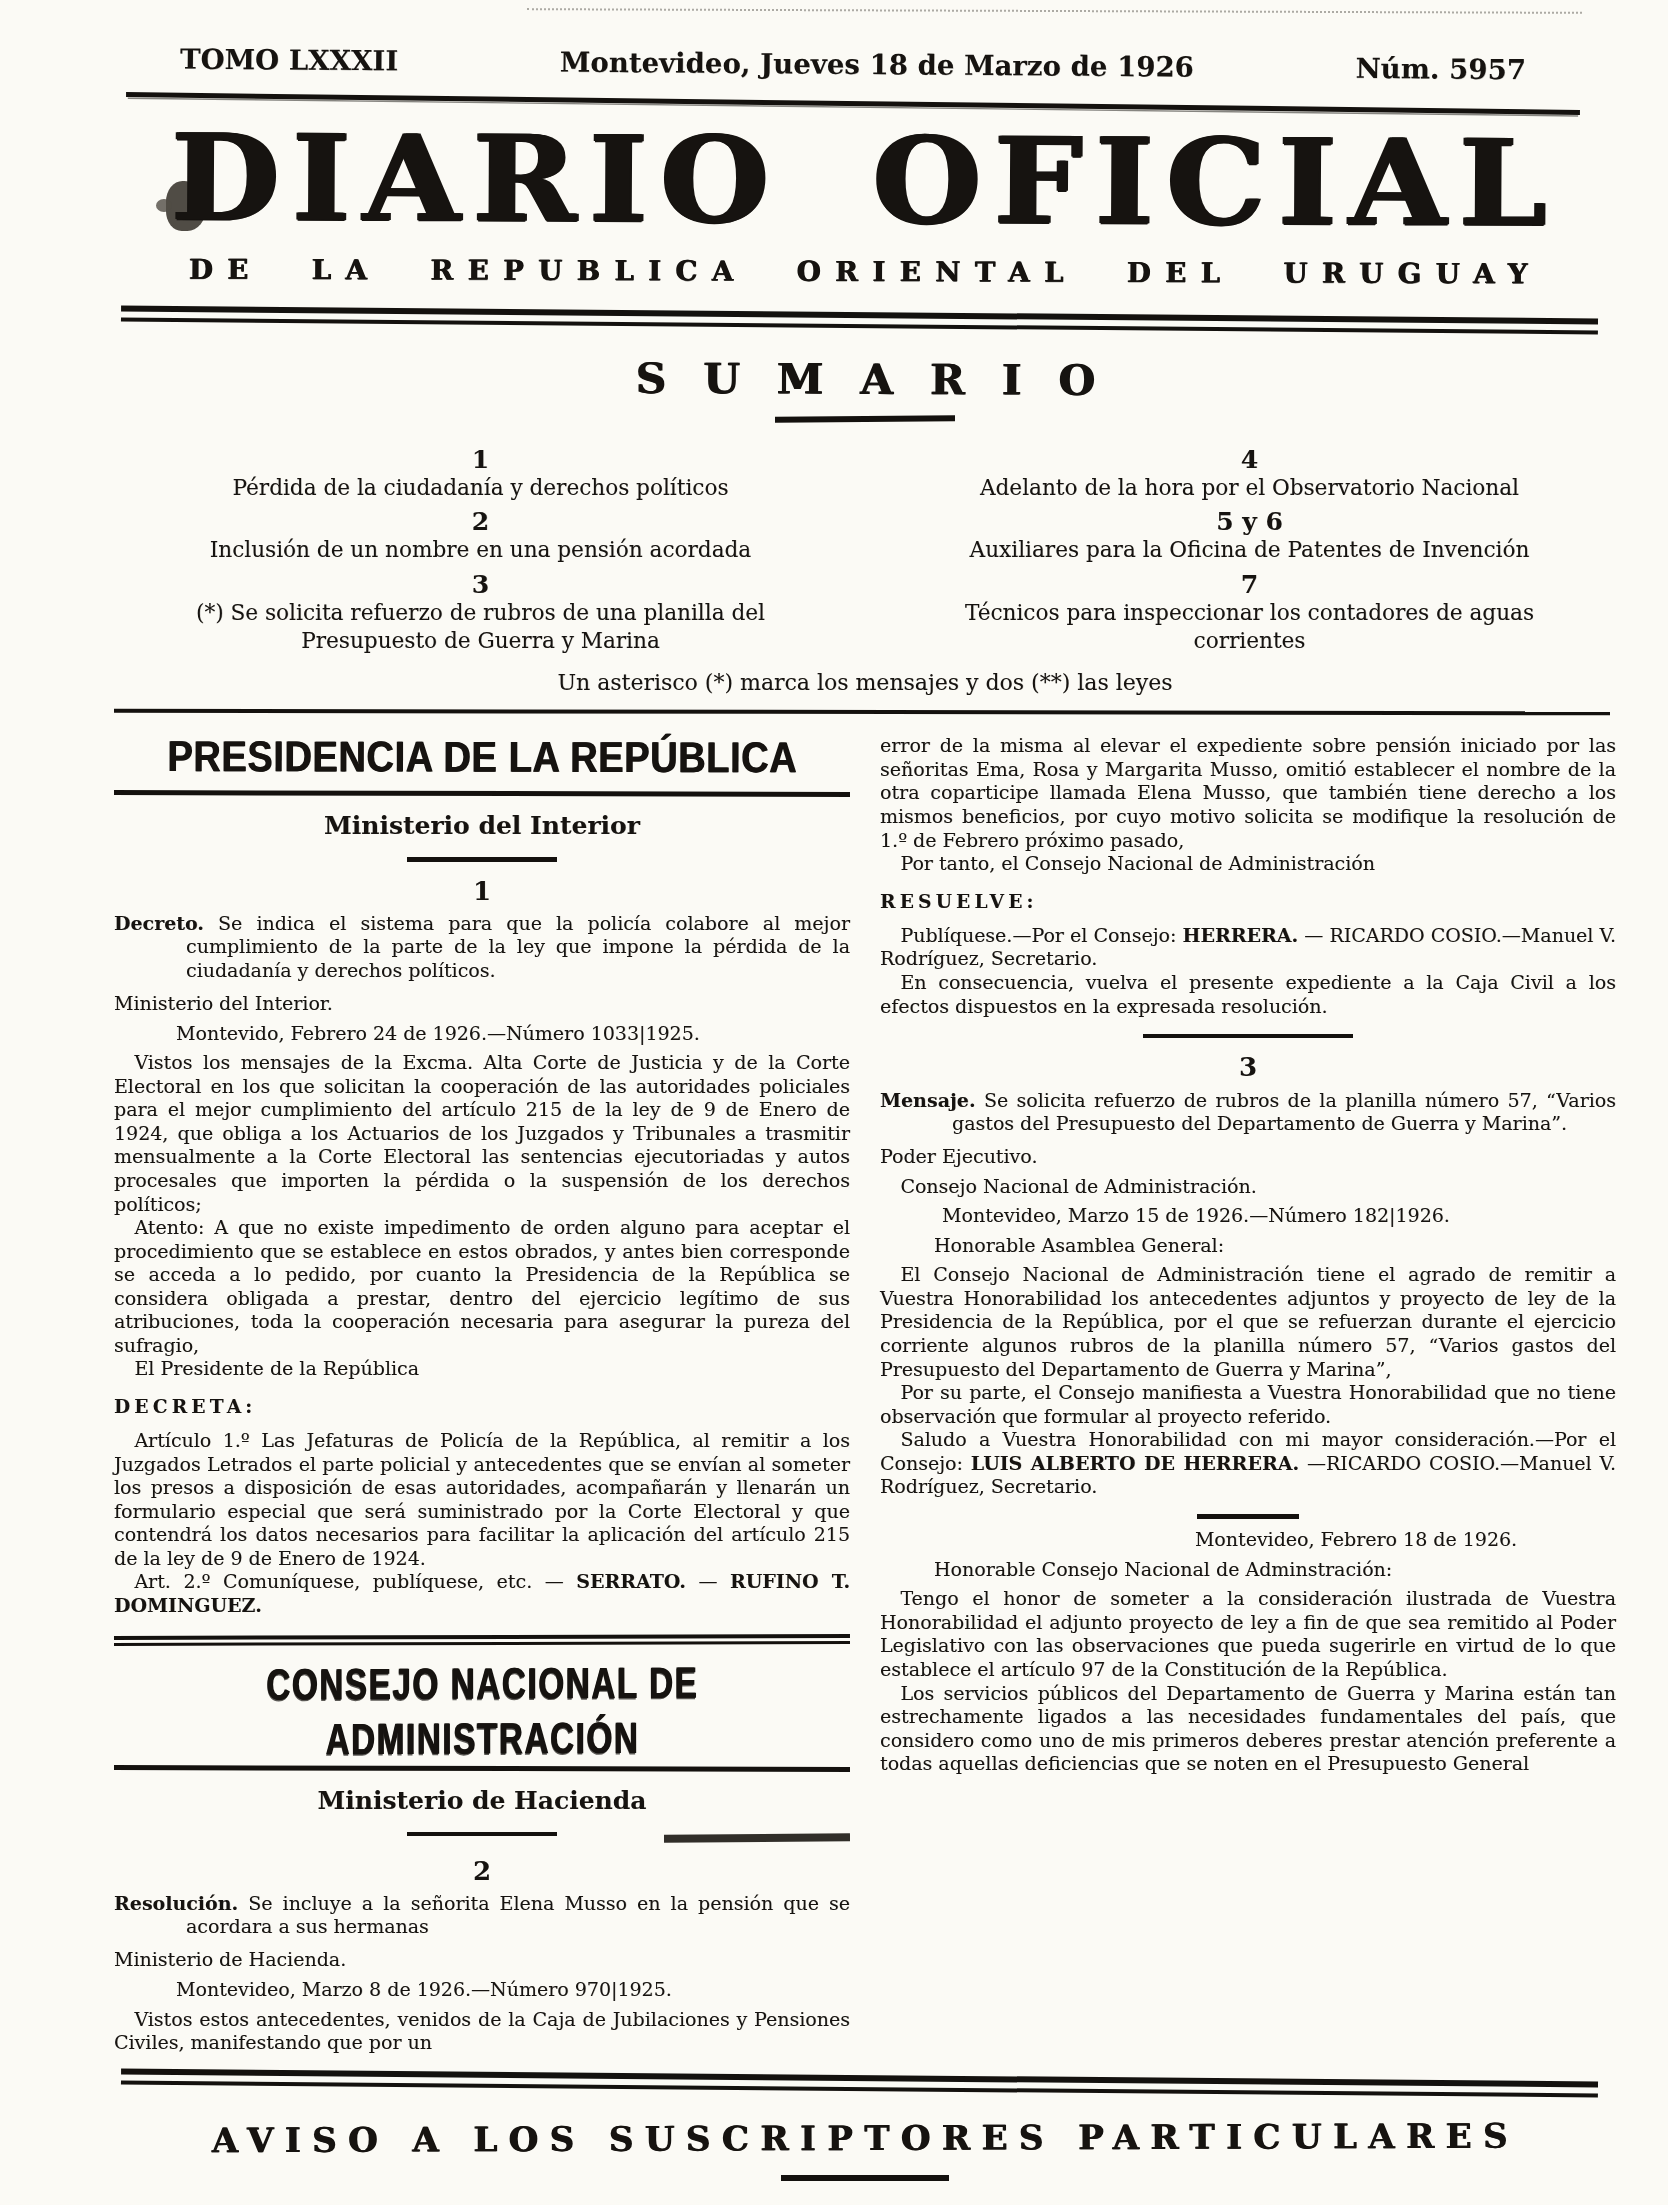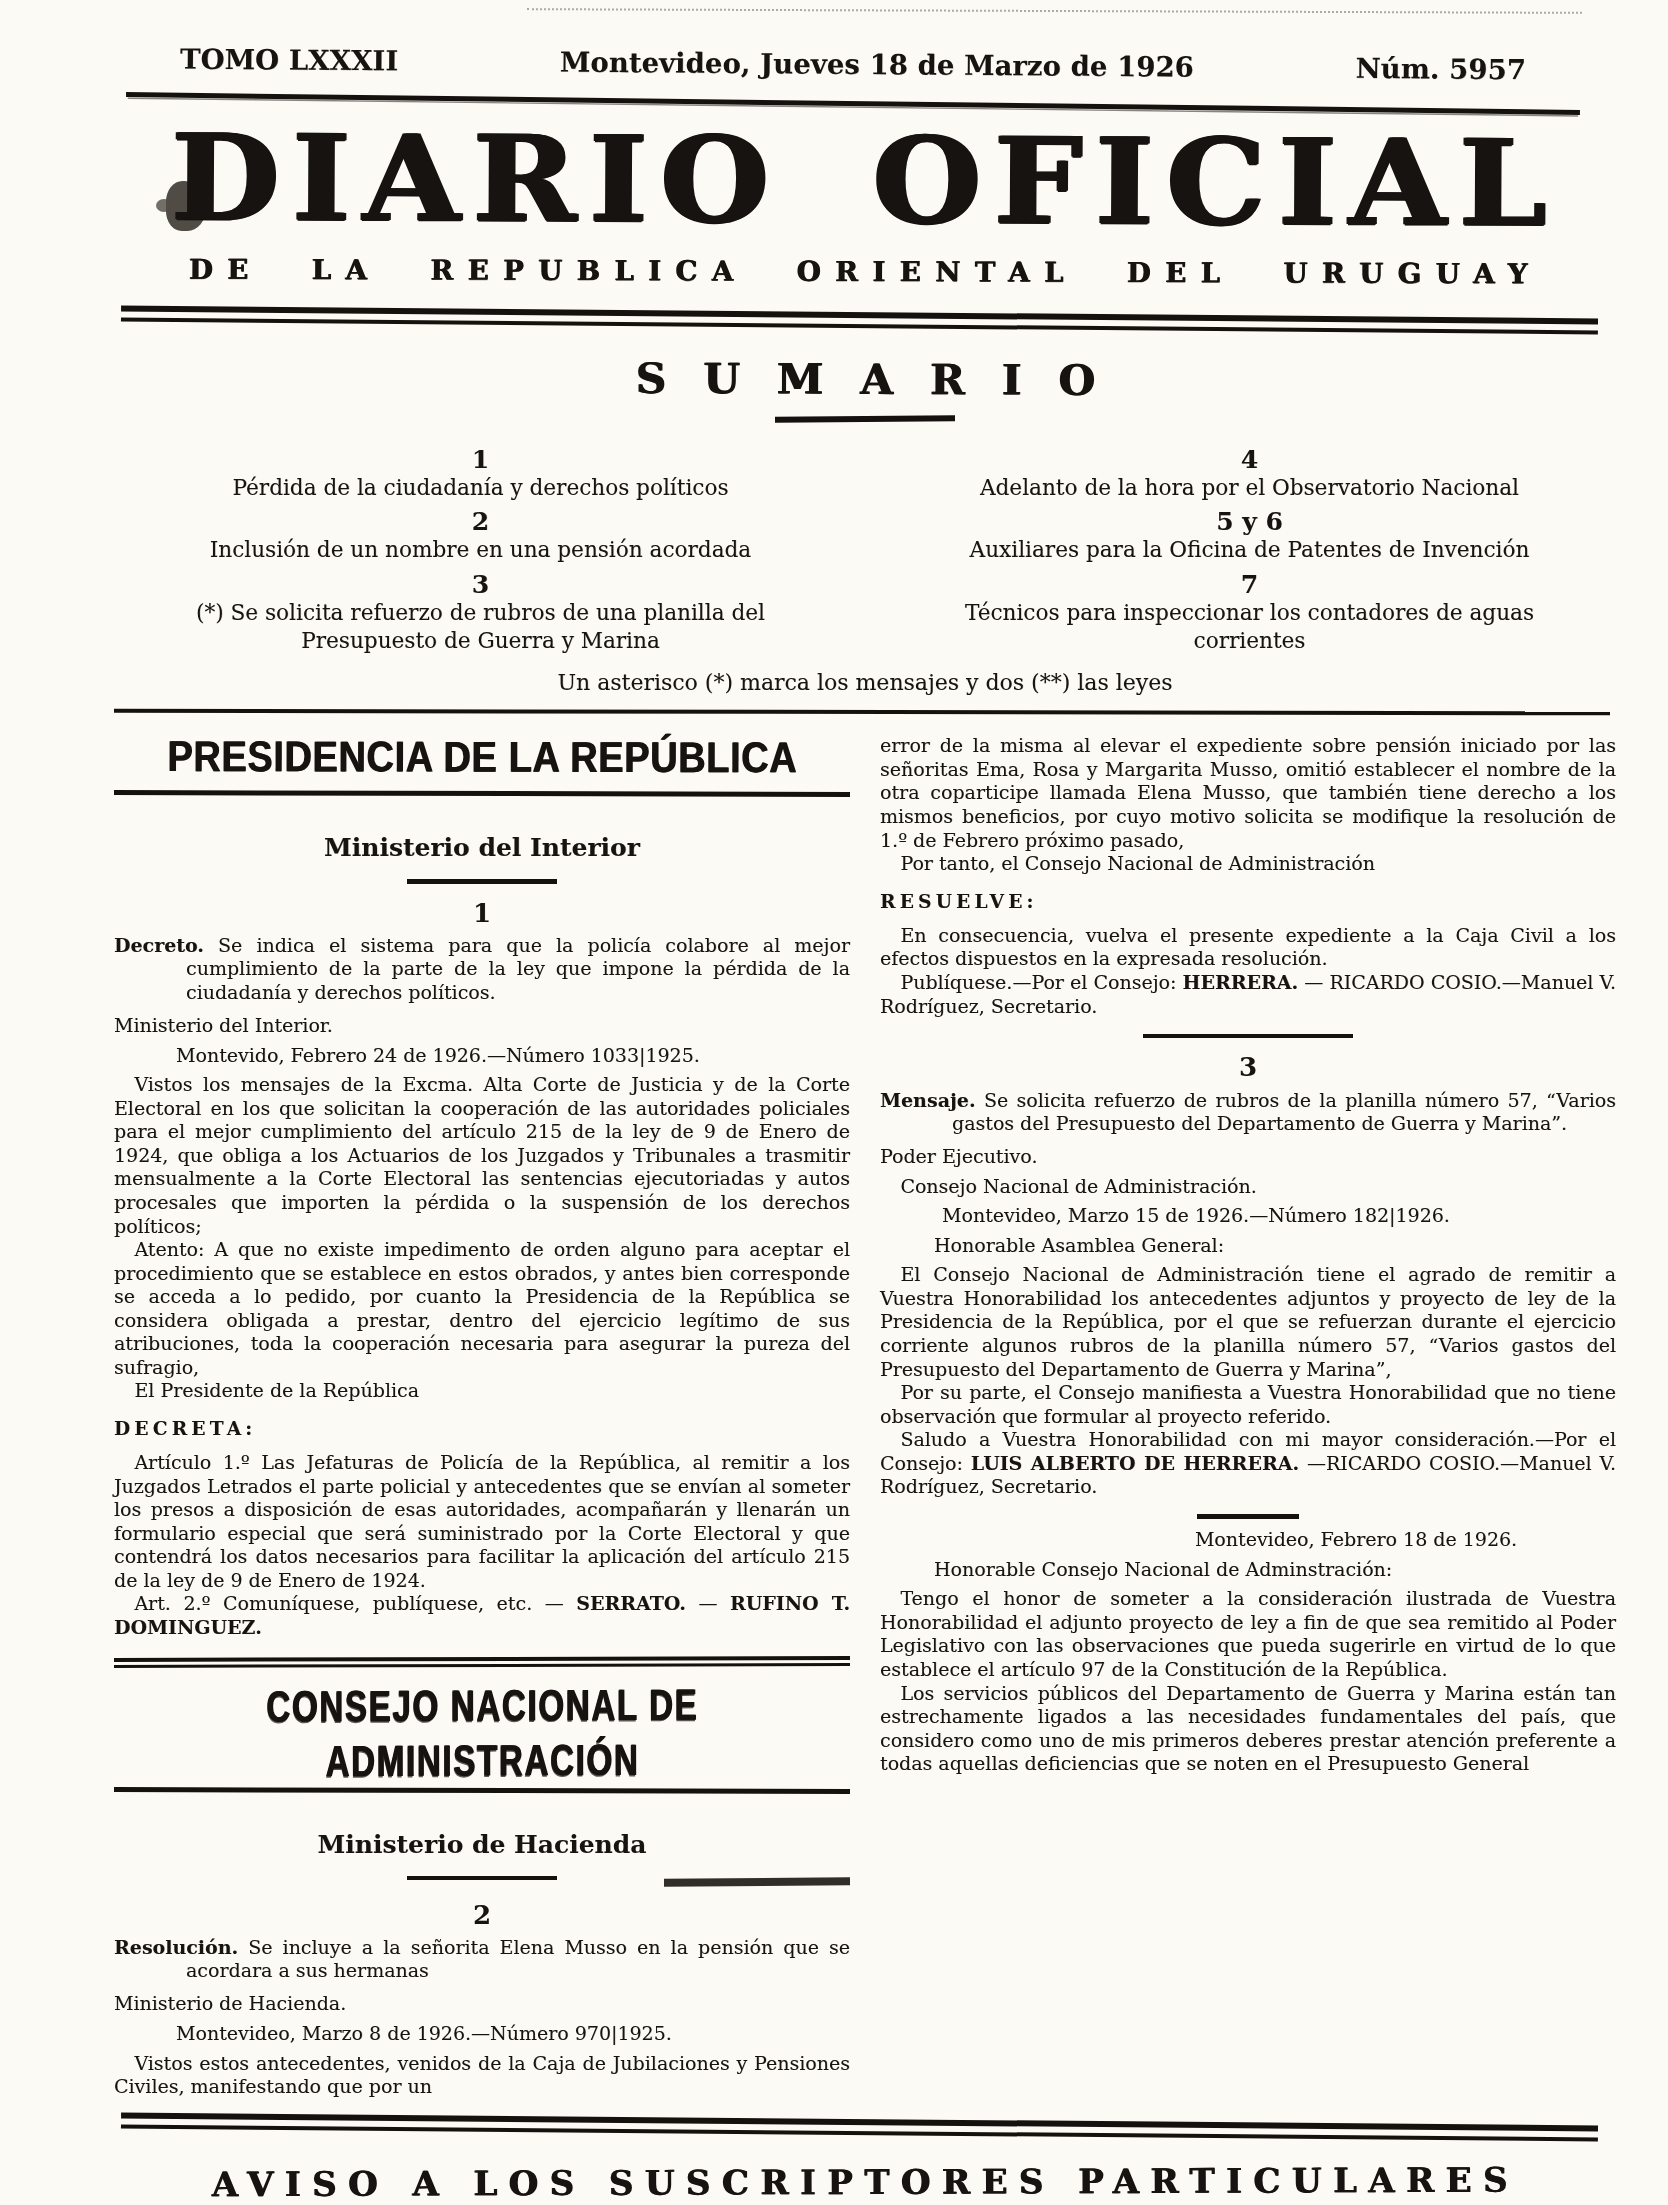--- a/index.html
+++ b/index.html
@@ -61,21 +61,21 @@
     font-family:"Liberation Sans","DejaVu Sans",sans-serif; font-weight:bold; text-align:center;
     font-size:38px; transform:scale(1.0,1.14) rotate(.1deg); transform-origin:center; letter-spacing:0.6px;
     text-shadow:0.9px 0 0 currentColor;
   }
   .sec-heading-grunge {
     font-family:"Liberation Sans","DejaVu Sans",sans-serif; font-weight:bold; text-align:center;
     font-size:36px; letter-spacing:1.8px; transform:scale(.92,1.22) rotate(-.2deg); transform-origin:center;
     text-shadow:1.2px 0 0 currentColor, 0 1.2px 0.6px rgba(22,19,16,.7);
   }
   .heading-rule { height:5.4px; background:#14110e; margin-top:9.6px; transform:rotate(.15deg); }
-  .ministry { text-align:center; font-weight:bold; font-size:25px; margin-top:36px; }
+  .ministry { text-align:center; font-weight:bold; font-size:25px; margin-top:14px; }
   .short-rule { width:150px; height:4.8px; background:#14110e; margin:15.6px auto 0; }
   .short-rule.sm { width:102px; height:4.2px; }
   .short-rule.md { width:210px; }
   .item-num { text-align:center; font-weight:bold; font-size:26px; margin-top:13px; }
   .gap-s { margin-top:6px; }
   .gap-m { margin-top:9.6px; }
   .label-caps { text-align:left; font-weight:bold; font-size:18.6px; letter-spacing:4.2px; margin:14.4px 0 10.8px; }
   .col-double-rule { margin-top:18px; border-top:4.2px solid #14110e; border-bottom:3px solid #14110e; height:9.6px; transform:rotate(-.15deg); }
   .stray-bar { width:186px; height:7.8px; background:#1b1713; margin:-2.4px 0 0 auto; transform:rotate(-.5deg); opacity:.9; }
   .consejo-head-wrap { margin-top:21.6px; }
@@ -181,22 +181,22 @@
         <p class="body gap-s">Vistos estos antecedentes, venidos de la Caja de Jubilaciones y Pensiones Civiles, manifestando que por un</p>
       </div>
     </div>
 
     <div class="col">
       <p class="flush">error de la misma al elevar el expediente sobre pensión iniciado por las señoritas Ema, Rosa y Margarita Musso, omitió establecer el nombre de la otra coparticipe llamada Elena Musso, que también tiene derecho a los mismos beneficios, por cuyo motivo solicita se modifique la resolución de 1.º de Febrero próximo pasado,</p>
       <p class="body">Por tanto, el Consejo Nacional de Administración</p>
 
       <div class="label-caps">RESUELVE:</div>
 
+      <p class="body"><span>Publíquese.—Por el Consejo: </span><span class="b">HERRERA.</span><span> — RICARDO COSIO.—Manuel V. Rodríguez, Secretario.</span></p>
       <p class="body">En consecuencia, vuelva el presente expediente a la Caja Civil a los efectos dispuestos en la expresada resolución.</p>
-      <p class="body"><span>Publíquese.—Por el Consejo: </span><span class="b">HERRERA.</span><span> — RICARDO COSIO.—Manuel V. Rodríguez, Secretario.</span></p>
 
       <div class="short-rule md"></div>
       <div class="item-num">3</div>
 
       <p class="abstract"><span class="b">Mensaje.</span><span> Se solicita refuerzo de rubros de la planilla número 57, “Varios gastos del Presupuesto del Departamento de Guerra y Marina”.</span></p>
 
       <p class="flush gap-m">Poder Ejecutivo.</p>
       <p class="body gap-s">Consejo Nacional de Administración.</p>
       <p class="p-date gap-s">Montevideo, Marzo 15 de 1926.—Número 182|1926.</p>
       <p class="p-ind90 gap-s">Honorable Asamblea General:</p>

